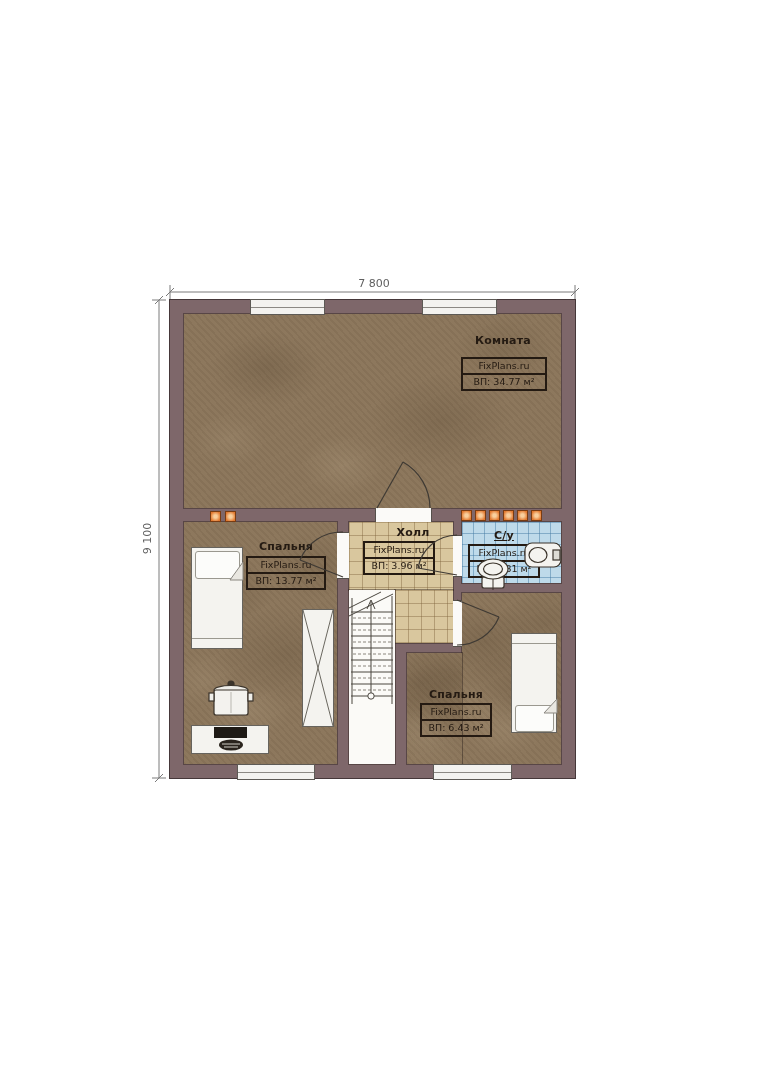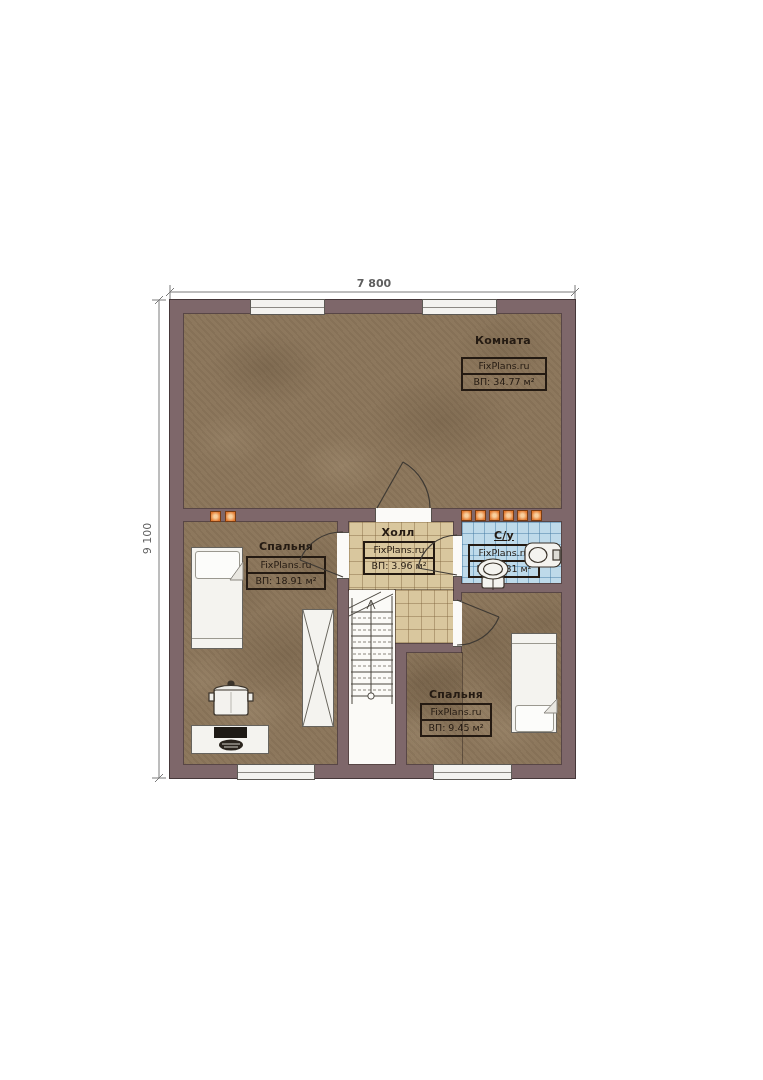--- a/index.html
+++ b/index.html
@@ -53,21 +53,21 @@
   
   .dim{position:absolute;font-size:11px;color:#5f5f5f;}
   .dim.left{transform:rotate(-90deg);transform-origin:center;}
   svg.overlay{position:absolute;left:0;top:0;width:763px;height:1080px;pointer-events:none;}
 </style>
 </head>
 <body>
 
 <div class="canvas">
 
-  <div class="dim abs" style="left:352px;top:277px;width:44px;text-align:center;font-weight:bold;">7 800</div>
+  <div class="dim abs" style="left:352px;top:277px;width:44px;text-align:center;">7 800</div>
   <div class="dim left abs" style="left:125px;top:532px;width:44px;text-align:center;">9 100</div>
 
   <div class="plan">
 
     <div class="floor wood" style="left:14px;top:14px;width:377px;height:194px;"></div>
     <div class="floor wood" style="left:14px;top:222px;width:153px;height:242px;"></div>
     <div class="floor tile-hall" style="left:179px;top:222px;width:104px;height:68px;"></div>
     <div class="floor tile-hall" style="left:225px;top:290px;width:58px;height:53px;"></div>
     <div class="floor stairfloor" style="left:179px;top:290px;width:46px;height:174px;"></div>
     <div class="floor tile-bath" style="left:292px;top:222px;width:99px;height:61px;"></div>
@@ -106,39 +106,39 @@
 
     <div class="room-name" style="left:285px;top:34px;width:96px;">Комната</div>
     <div class="label-box" style="left:291px;top:57px;width:86px;">
       <div class="row">FixPlans.ru</div>
       <div class="row">ВП: 34.77 м²</div>
     </div>
 
     <div class="room-name" style="left:76px;top:240px;width:80px;">Спальня</div>
     <div class="label-box" style="left:76px;top:256px;width:80px;">
       <div class="row">FixPlans.ru</div>
-      <div class="row">ВП: 18.91 м²</div>
-    </div>
-
-    <div class="room-name" style="left:193px;top:226px;width:70px;">Холл</div>
+      <div class="row">ВП: 13.77 м²</div>
+    </div>
+
+    <div class="room-name" style="left:208px;top:226px;width:70px;">Холл</div>
     <div class="label-box" style="left:193px;top:241px;width:72px;">
       <div class="row">FixPlans.ru</div>
       <div class="row">ВП: 3.96 м²</div>
     </div>
 
     <div class="room-name" style="left:298px;top:229px;width:72px;text-decoration:underline;">С/у</div>
     <div class="label-box" style="left:298px;top:244px;width:72px;">
       <div class="row">FixPlans.ru</div>
       <div class="row">ВП: 2.31 м²</div>
     </div>
 
     <div class="room-name" style="left:250px;top:388px;width:72px;">Спальня</div>
     <div class="label-box" style="left:250px;top:403px;width:72px;">
       <div class="row">FixPlans.ru</div>
-      <div class="row">ВП: 9.45 м²</div>
+      <div class="row">ВП: 6.43 м²</div>
     </div>
   </div>
 
   <svg class="overlay" viewBox="0 0 763 1080">
 
     <g stroke="#7a7a7a" stroke-width="1">
       <line x1="170" y1="292" x2="575" y2="292"></line>
       <line x1="170" y1="285" x2="170" y2="299"></line>
       <line x1="575" y1="285" x2="575" y2="299"></line>
       <line x1="166" y1="296" x2="174" y2="288"></line>

